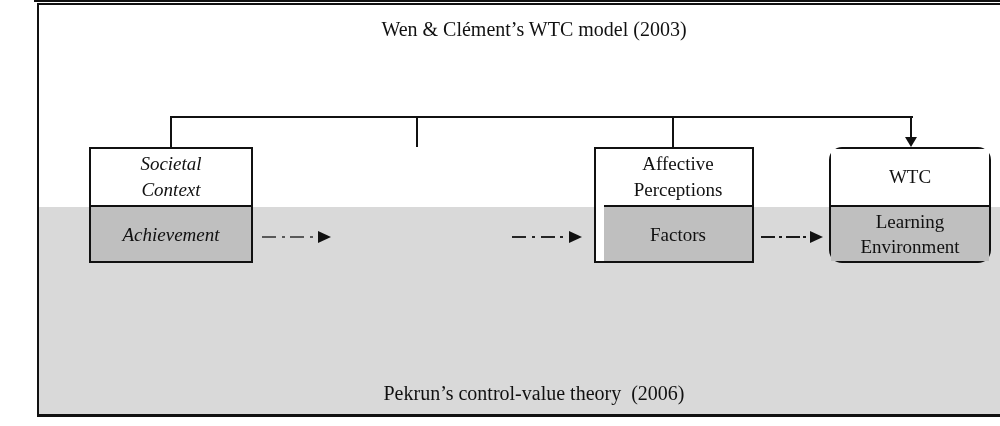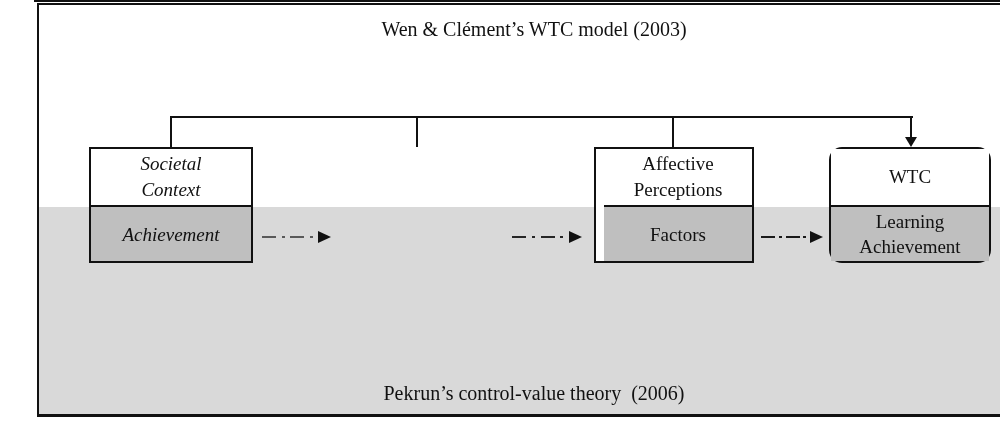--- a/index.html
+++ b/index.html
@@ -130,21 +130,21 @@
     <div class="box-bottom t">Achievement</div>
   </div>
   <div class="box b3">
     <div class="box-top t">Affective
 Perceptions</div>
     <div class="box-bottom t">Factors</div>
   </div>
   <div class="box b4">
     <div class="box-top t">WTC</div>
     <div class="box-bottom t">Learning
-Achievement</div>
+Environment</div>
   </div>
 
   <div class="flow f1">
     <span class="dash"></span>
       <span class="dot"></span>
       <span class="dash"></span>
       <span class="dot"></span>
       <span class="tri"></span>
   </div>
   <div class="flow f2">

